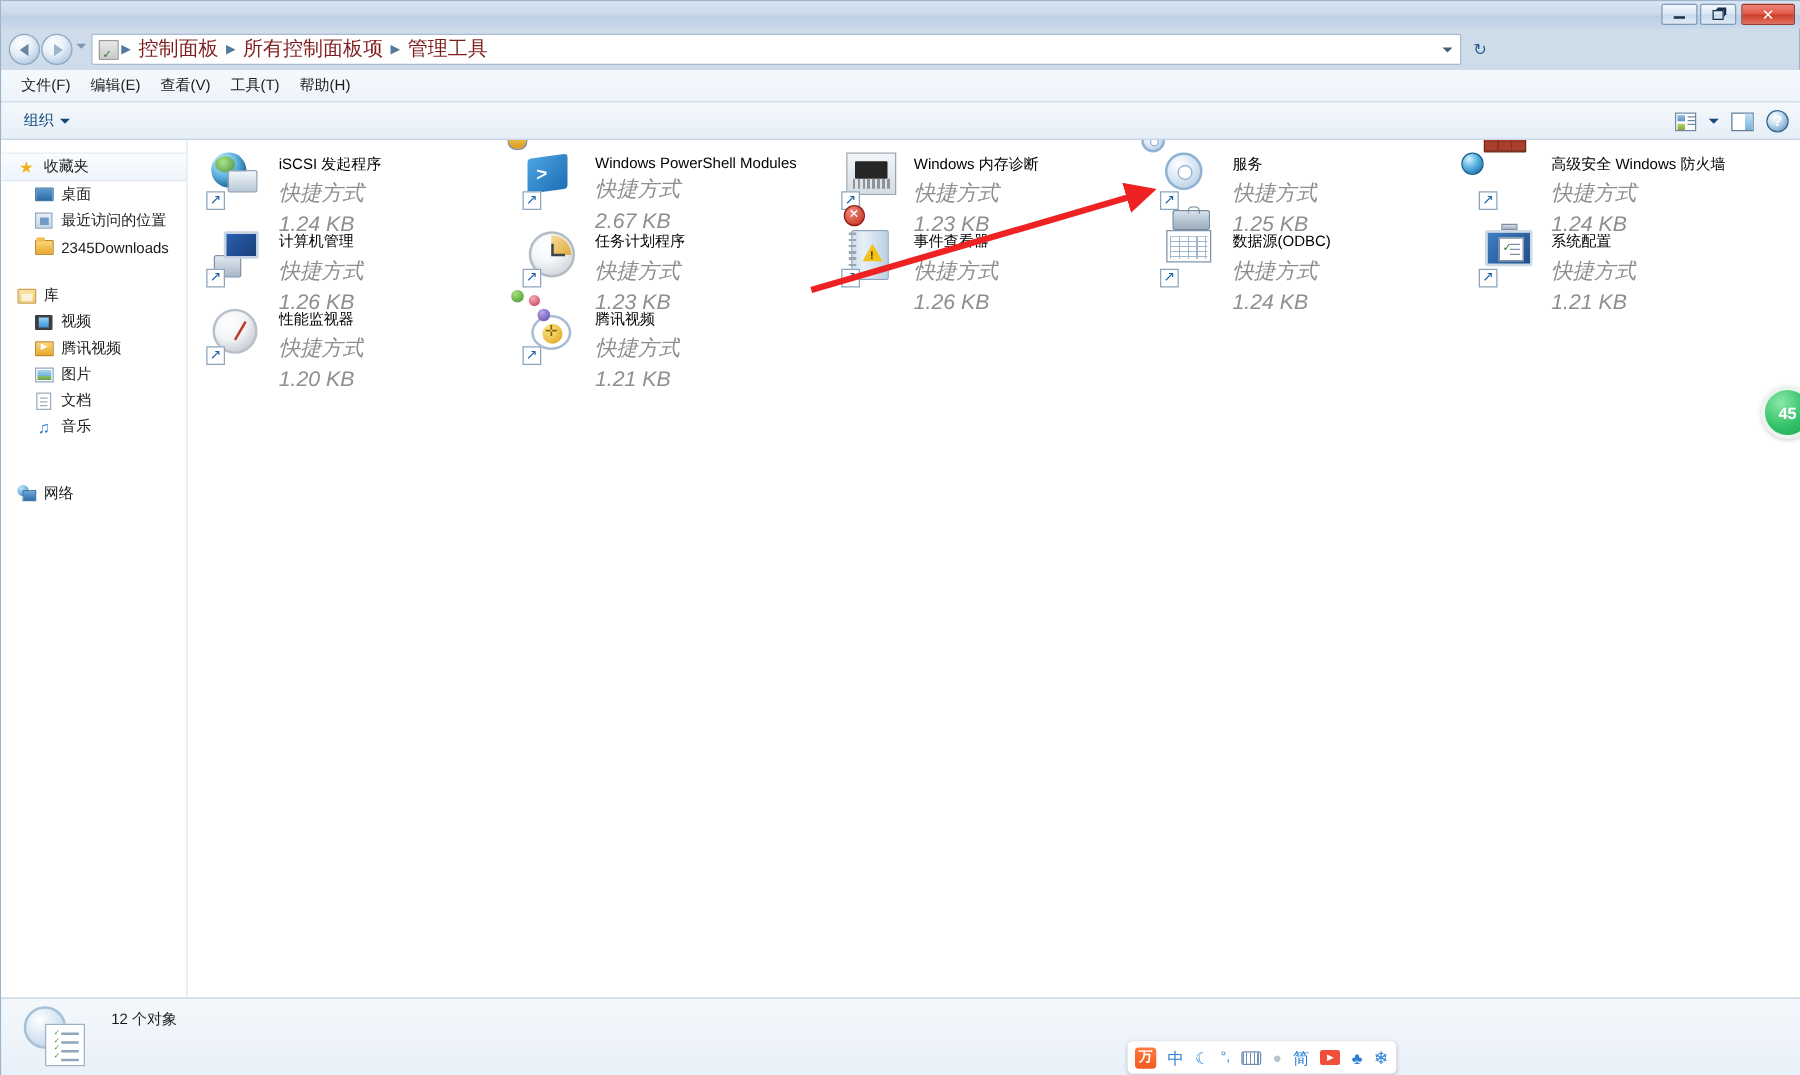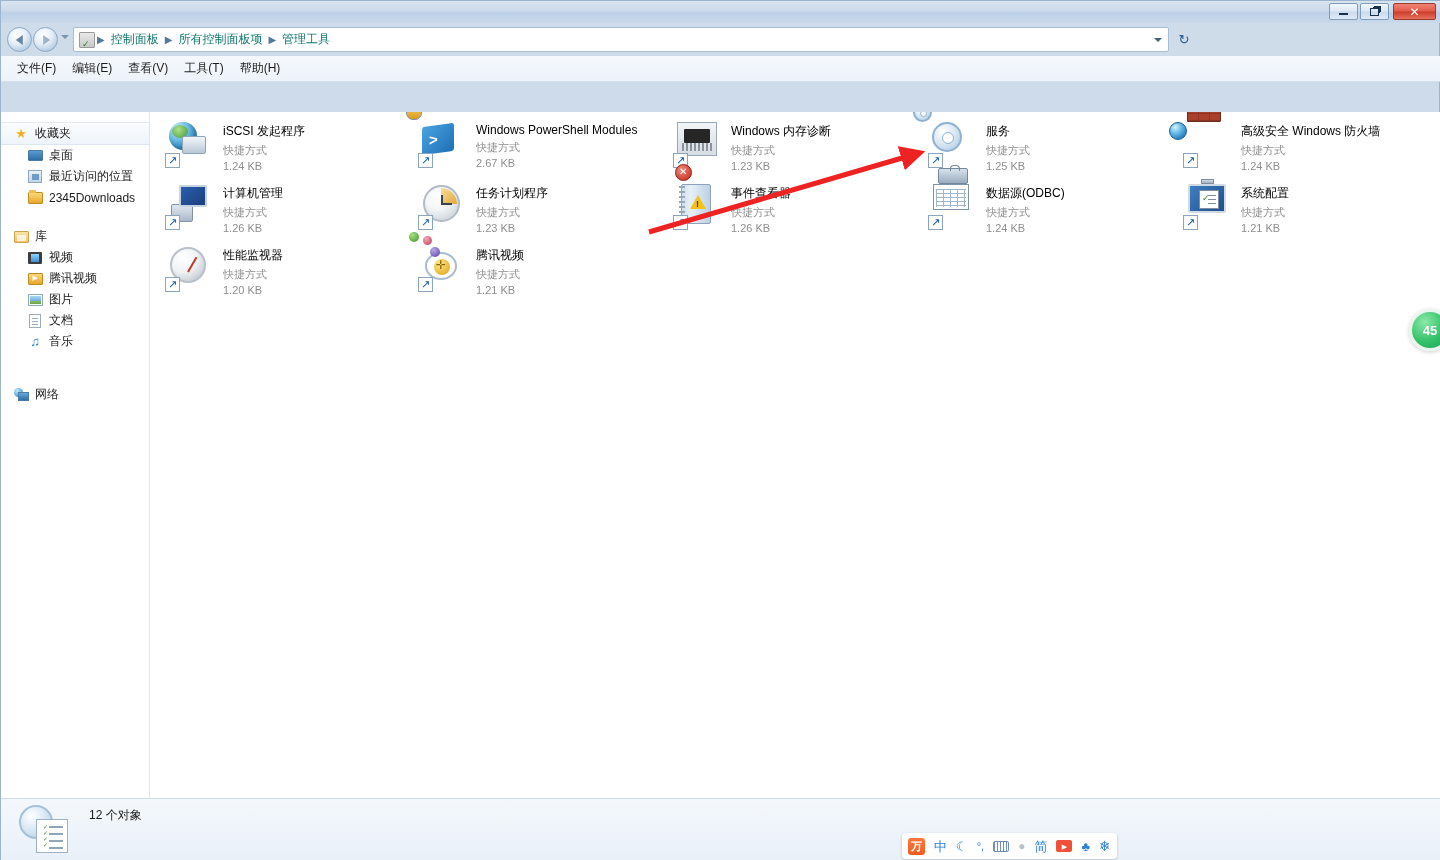--- a/index.html
+++ b/index.html
@@ -86,21 +86,21 @@
   #addr-icon {
     margin-left: 5px; width: 16px; height: 16px; position: relative;
     background: linear-gradient(to bottom,#e8e8e8,#c9c9c9);
     border: 1px solid #9a9a9a; border-radius: 1px;
   }
   #addr-icon::after {
     content: "✓"; position: absolute; left: 2px; bottom: -2px;
     font-size: 9px; color: #2f7a2f;
   }
   .crumb {
-    font-size: 12px; color: #0f766e; padding: 0 4px;
+    font-size: 16px; color: #7f1d1d; padding: 0 4px;
     cursor: pointer; white-space: nowrap;
   }
   .crumb-sep {
     font-size: 10px; color: #55799c; padding: 0 2px; user-select: none;
   }
   #addr-dropdown {
     position: absolute; right: 6px; width: 0; height: 0;
     border-left: 4px solid transparent; border-right: 4px solid transparent;
     border-top: 4px solid #43607d; cursor: pointer;
   }
@@ -351,21 +351,21 @@
     background: #ffffff; border: 1px solid #8aa5bd;
     display: flex; align-items: center; justify-content: center;
     font-size: 11px; color: #1a5fa8; line-height: 1;
   }
   .file-text { padding-top: 3px; overflow: hidden; }
   .file-name {
     font-size: 12px; color: #000000; white-space: nowrap;
     margin-bottom: 3px;
   }
   .file-type, .file-size {
-    font-size: 11px; color: #8e8e8e; white-space: nowrap; line-height: 1.45;
+    font-size: 17px; color: #8e8e8e; white-space: nowrap; line-height: 1.45; font-style: italic;
   }
 
   
   .art-globe {
     width: 40px; height: 40px; position: relative;
   }
   .art-globe::before {
     content: ""; position: absolute; left: 0; top: 0; width: 28px; height: 28px;
     border-radius: 50%;
     background: radial-gradient(circle at 32% 26%, #d9f2ff 0%, #6fc0e8 35%, #2e86c1 70%, #1b5f91 100%);
@@ -728,20 +728,46 @@
   </div>
 
   <div id="menubar">
     <div class="menuitem">文件(F)</div>
     <div class="menuitem">编辑(E)</div>
     <div class="menuitem">查看(V)</div>
     <div class="menuitem">工具(T)</div>
     <div class="menuitem">帮助(H)</div>
   </div>
 
+  <div id="toolbar">
+    <div id="organize-btn">
+      <span id="organize-label">组织</span>
+      <span class="caret-down"></span>
+    </div>
+    <div id="toolbar-right">
+      <div class="tb-icon">
+        <span id="view-icon">
+          <span class="view-lines">
+              <i></i>
+              <i></i>
+              <i></i>
+            </span>
+        </span>
+      </div>
+      <div class="tb-icon">
+        <span class="caret-down"></span>
+      </div>
+      <div class="tb-icon">
+        <span id="preview-icon"></span>
+      </div>
+      <div class="tb-icon">
+        <span id="help-icon">?</span>
+      </div>
+    </div>
+  </div>
 
   <div id="body-area">
 
     <div id="sidebar">
 
       <div class="nav-group">
         <div class="nav-row head selected">
           <span class="nav-icon ic-star">★</span>
           <span class="nav-label">收藏夹</span>
         </div>

